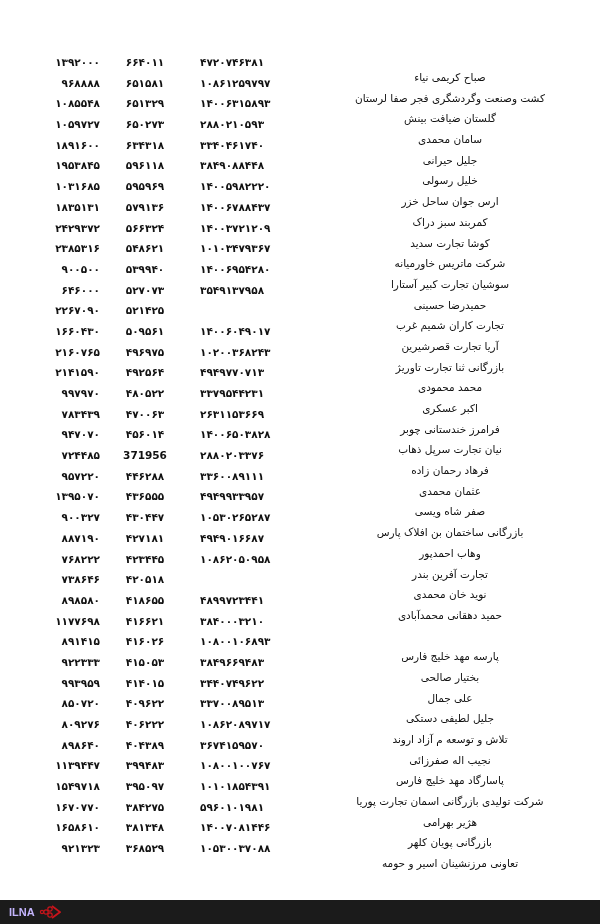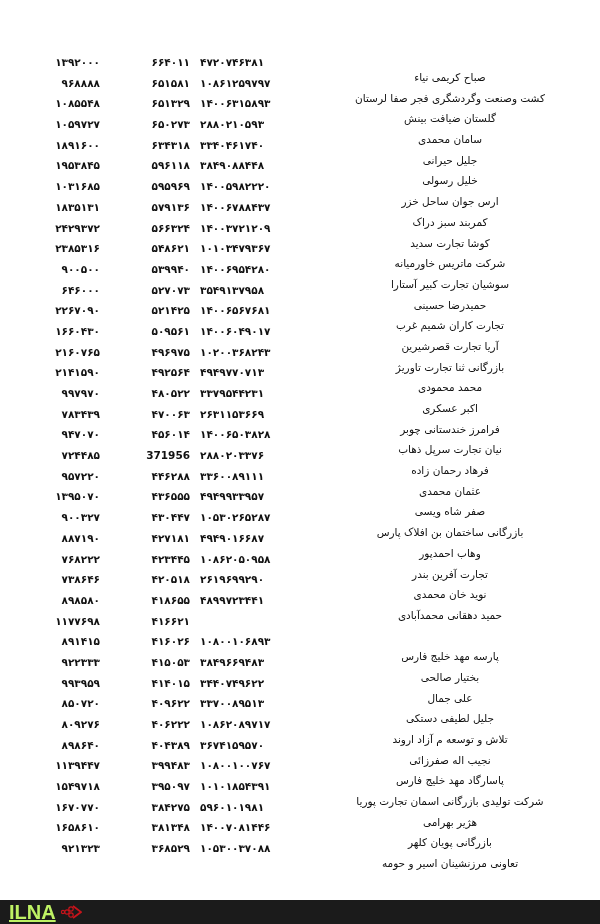--- a/index.html
+++ b/index.html
@@ -3,25 +3,25 @@
 <meta charset="utf-8">
 <style>
   html, body { margin:0; padding:0; background:#ffffff; }
   body { width:600px; height:924px; position:relative; overflow:hidden;
          font-family:"DejaVu Sans", sans-serif; color:#111; }
   .table { position:absolute; left:0; top:52px; width:600px; }
   .row { position:relative; height:20.7px; font-size:10.5px; line-height:20.7px; }
   .cell { position:absolute; top:0; white-space:nowrap; font-weight:bold; }
   .c-name { left:330px; width:240px; text-align:center; direction:rtl; font-weight:normal; font-size:10.5px;margin-top:15px; }
   .c-id { left:200px; width:110px; text-align:left; }
-  .c-num2 { left:100px; width:90px; text-align:right; }
+  .c-num2 { left:100px; width:90px; text-align:center; }
   .c-num1 { left:20px; width:80px; text-align:right; }
   .footer { position:absolute; left:0; top:900px; width:600px; height:24px; background:#1b1b1b; }
   .logo { position:absolute; left:9px; top:3px; height:18px; display:flex; align-items:center; }
-  .logo-text { color:#bef264; font-family:"Liberation Sans", sans-serif; font-weight:bold; font-size:20px; letter-spacing:0px;text-decoration:underline; }
+  .logo-text { color:#c4b5fd; font-family:"Liberation Sans", sans-serif; font-weight:bold; font-size:11px; letter-spacing:0px; }
   .logo-icon { margin-left:4px; width:22px; height:16px; }
 </style>
 </head>
 <body>
 
 <div class="table" id="table">
     <div class="row">
       <span class="cell c-name">صباح کریمی نیاء</span>
       <span class="cell c-id">۴۷۲۰۷۴۶۳۸۱</span>
       <span class="cell c-num2">۶۶۴۰۱۱</span>
@@ -88,21 +88,20 @@
       <span class="cell c-num1">۹۰۰۵۰۰</span>
     </div>
     <div class="row">
       <span class="cell c-name">حمیدرضا حسینی</span>
       <span class="cell c-id">۳۵۴۹۱۳۷۹۵۸</span>
       <span class="cell c-num2">۵۲۷۰۷۳</span>
       <span class="cell c-num1">۶۴۶۰۰۰</span>
     </div>
     <div class="row">
       <span class="cell c-name">تجارت کاران شمیم غرب</span>
-      <span class="cell c-id">۱۴۰۰۶۵۶۷۶۸۱</span>
       <span class="cell c-num2">۵۲۱۴۲۵</span>
       <span class="cell c-num1">۲۲۶۷۰۹۰</span>
     </div>
     <div class="row">
       <span class="cell c-name">آریا تجارت قصرشیرین</span>
       <span class="cell c-id">۱۴۰۰۶۰۴۹۰۱۷</span>
       <span class="cell c-num2">۵۰۹۵۶۱</span>
       <span class="cell c-num1">۱۶۶۰۴۳۰</span>
     </div>
     <div class="row">
@@ -166,31 +165,31 @@
       <span class="cell c-num1">۸۸۷۱۹۰</span>
     </div>
     <div class="row">
       <span class="cell c-name">تجارت آفرین بندر</span>
       <span class="cell c-id">۱۰۸۶۲۰۵۰۹۵۸</span>
       <span class="cell c-num2">۴۲۳۴۴۵</span>
       <span class="cell c-num1">۷۶۸۲۲۲</span>
     </div>
     <div class="row">
       <span class="cell c-name">نوید خان محمدی</span>
-      <span class="cell c-id">۲۶۱۹۶۹۹۲۹۰</span>
       <span class="cell c-num2">۴۲۰۵۱۸</span>
       <span class="cell c-num1">۷۳۸۶۴۶</span>
     </div>
     <div class="row">
       <span class="cell c-name">حمید دهقانی محمدآبادی</span>
       <span class="cell c-id">۴۸۹۹۷۲۳۴۴۱</span>
       <span class="cell c-num2">۴۱۸۶۵۵</span>
       <span class="cell c-num1">۸۹۸۵۸۰</span>
     </div>
     <div class="row">
+      <span class="cell c-id">۳۸۴۰۰۰۳۲۱۰</span>
       <span class="cell c-num2">۴۱۶۶۲۱</span>
       <span class="cell c-num1">۱۱۷۷۶۹۸</span>
     </div>
     <div class="row">
       <span class="cell c-name">پارسه مهد خلیج فارس</span>
       <span class="cell c-id">۱۰۸۰۰۱۰۶۸۹۳</span>
       <span class="cell c-num2">۴۱۶۰۲۶</span>
       <span class="cell c-num1">۸۹۱۴۱۵</span>
     </div>
     <div class="row">

